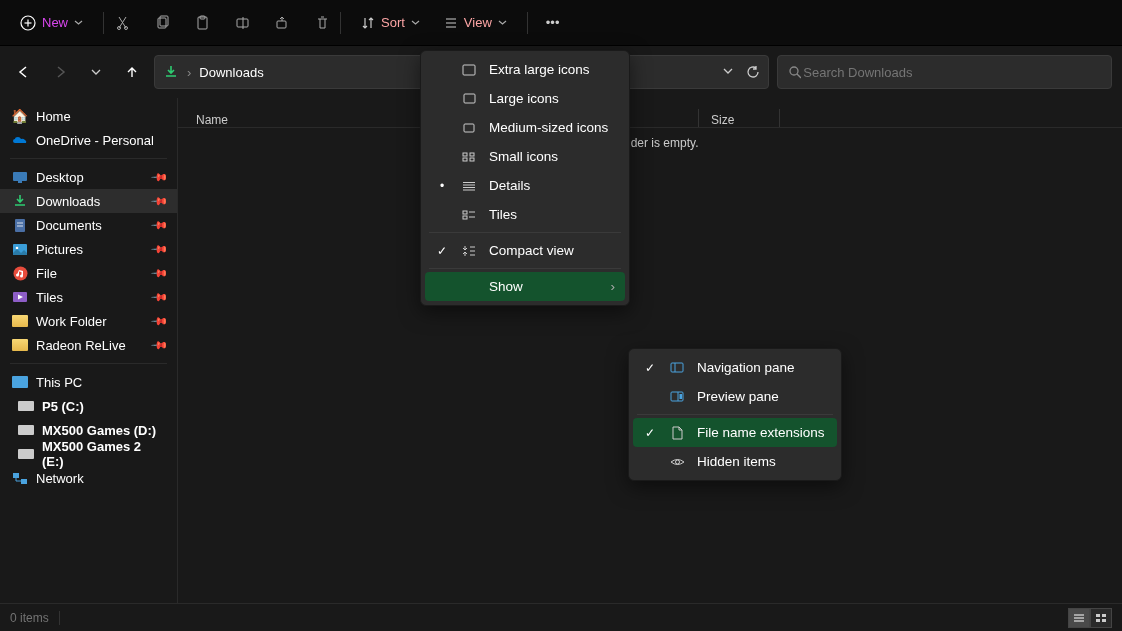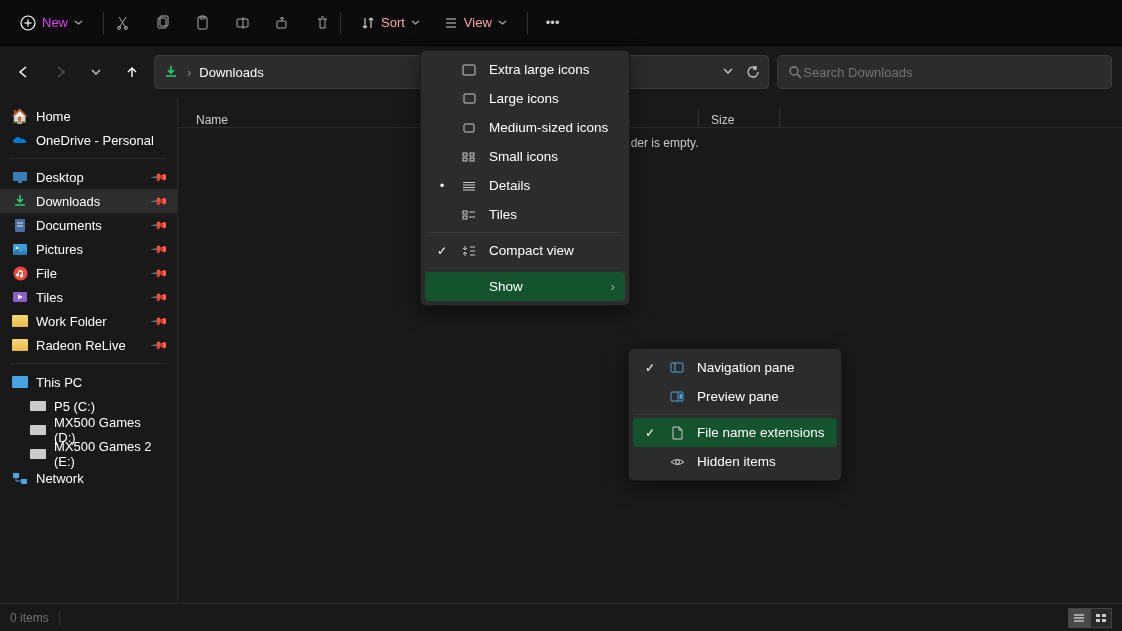--- a/index.html
+++ b/index.html
@@ -25,21 +25,21 @@
     .searchbar input { background: transparent; border: none; outline: none; color: #ccc; width: 100%; font-size: 13px; }
     
     
     .body { display: flex; height: 505px; background: #191919; }
     .sidebar { width: 178px; border-right: 1px solid #2a2a2a; padding: 6px 0; overflow: hidden; }
     .side-item { display: flex; align-items: center; gap: 8px; padding: 4px 12px; height: 24px; cursor: pointer; position: relative; }
     .side-item.active { background: #2d2d2d; }
     .side-item .icon { width: 16px; height: 16px; display: flex; align-items: center; justify-content: center; }
     .side-item .pin { position: absolute; right: 10px; color: #888; font-size: 11px; transform: rotate(45deg); }
     .side-sep { height: 1px; background: #2a2a2a; margin: 6px 10px; }
-    .side-item.indent2 { padding-left: 30px; }
+    .side-item.indent2 { padding-left: 18px; font-weight: bold; }
     
     .content { flex: 1; position: relative; }
     .cols { display: flex; height: 30px; border-bottom: 1px solid #2a2a2a; align-items: flex-end; color: #ccc; font-size: 12px; }
     .col-name { padding-left: 18px; flex: 0 0 340px; }
     .col-sep { width: 1px; height: 18px; background: #333; }
     .col-size { padding-left: 12px; flex: 0 0 80px; }
     .empty-msg { position: absolute; top: 38px; left: 450px; color: #ccc; font-size: 12px; }
     
     
     .status { position: absolute; bottom: 0; left: 0; right: 0; height: 28px; background: #191919; border-top: 1px solid #2a2a2a; display: flex; align-items: center; padding: 0 10px; font-size: 12px; color: #737373; }

